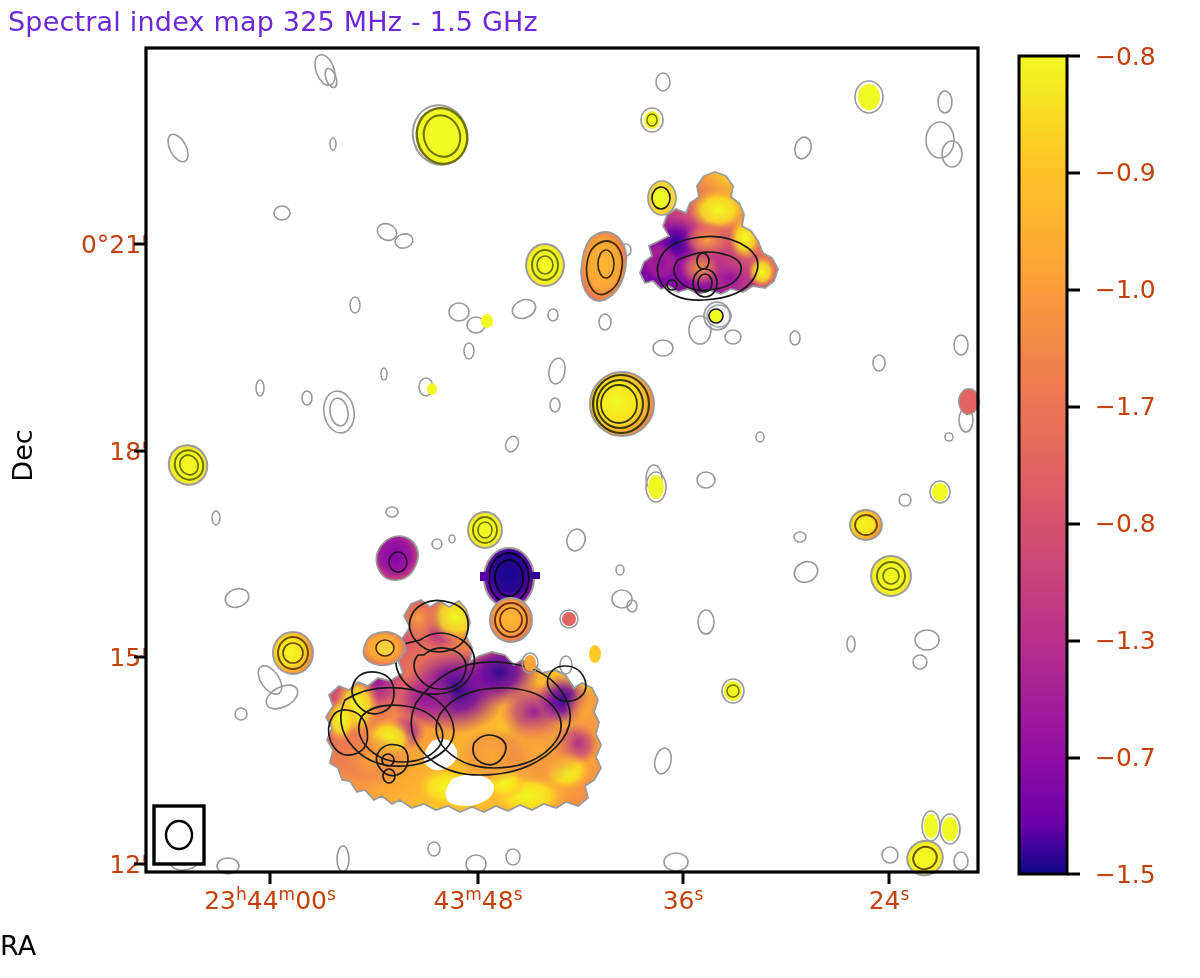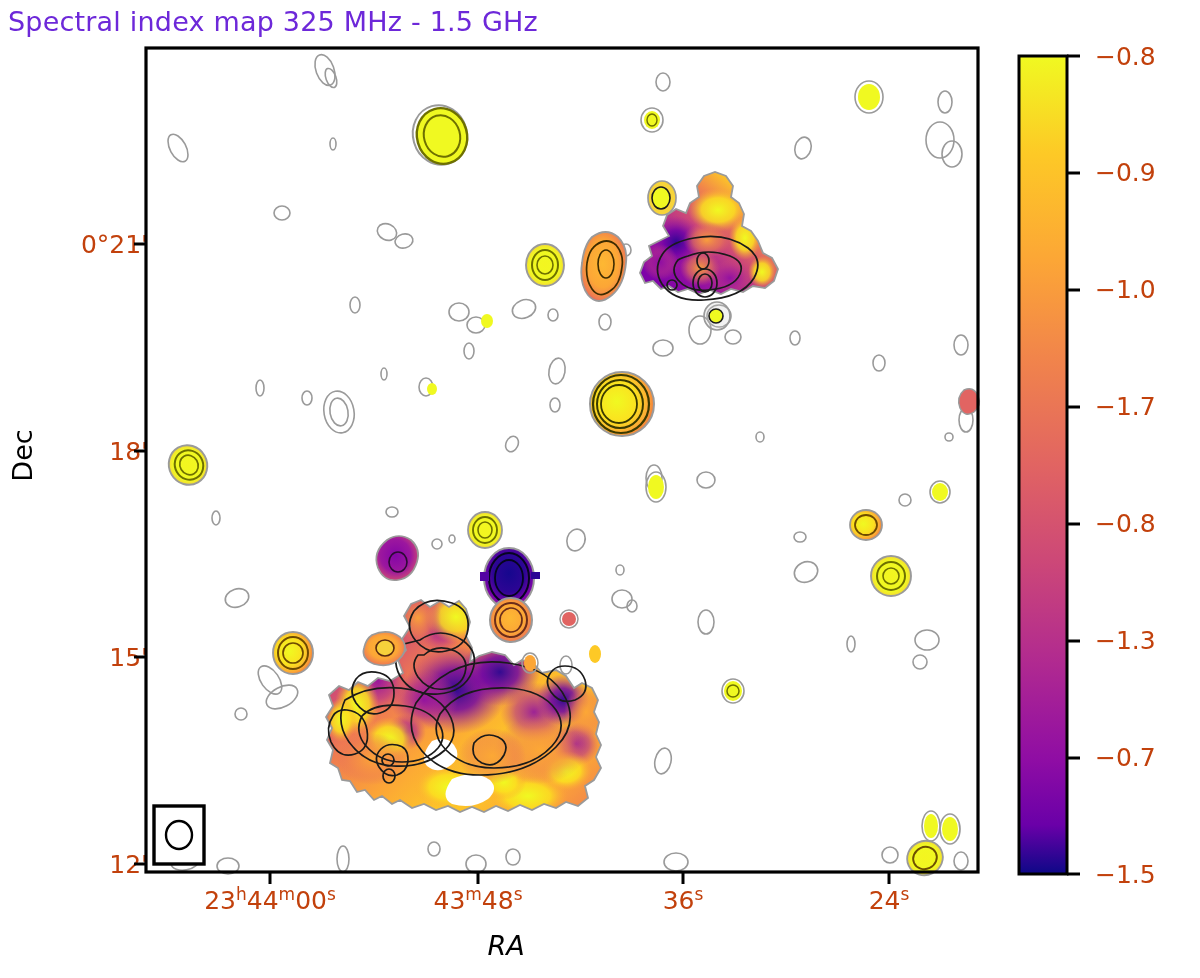--- a/index.html
+++ b/index.html
@@ -2,21 +2,21 @@
 <html><head>
 <meta charset="utf-8">
 <style>
   html,body{margin:0;padding:0;background:#ffffff;}
   body{width:1200px;height:978px;overflow:hidden;
        font-family:"DejaVu Sans","Liberation Sans",sans-serif;}
   #fig{position:relative;width:1200px;height:978px;background:#fff;}
   .ttl{position:absolute;left:8px;top:6px;width:1012px;text-align:left;
        font-size:27px;color:#6d28d9;letter-spacing:.2px;}
   .axlbl{position:absolute;color:#000;font-size:27px;}
-  #xlabel{left:0;top:930px;width:1012px;text-align:center;font-style:italic;}
+  #xlabel{left:0;top:930px;width:1012px;text-align:left;}
   #ylabel{left:-28px;top:440px;width:100px;text-align:center;
           transform:rotate(-90deg);transform-origin:50% 50%;}
   .tick{position:absolute;color:#c2410c;font-size:25px;white-space:nowrap;}
   .tick sup{font-size:17px;vertical-align:super;line-height:0;}
   .xt{transform:translateX(-50%);top:886px;}
   .yt{transform:translateY(-50%);text-align:right;right:1052px;}
   .ct{transform:translateY(-50%);left:1095px;}
   svg{display:block;}
 </style>
 </head>

